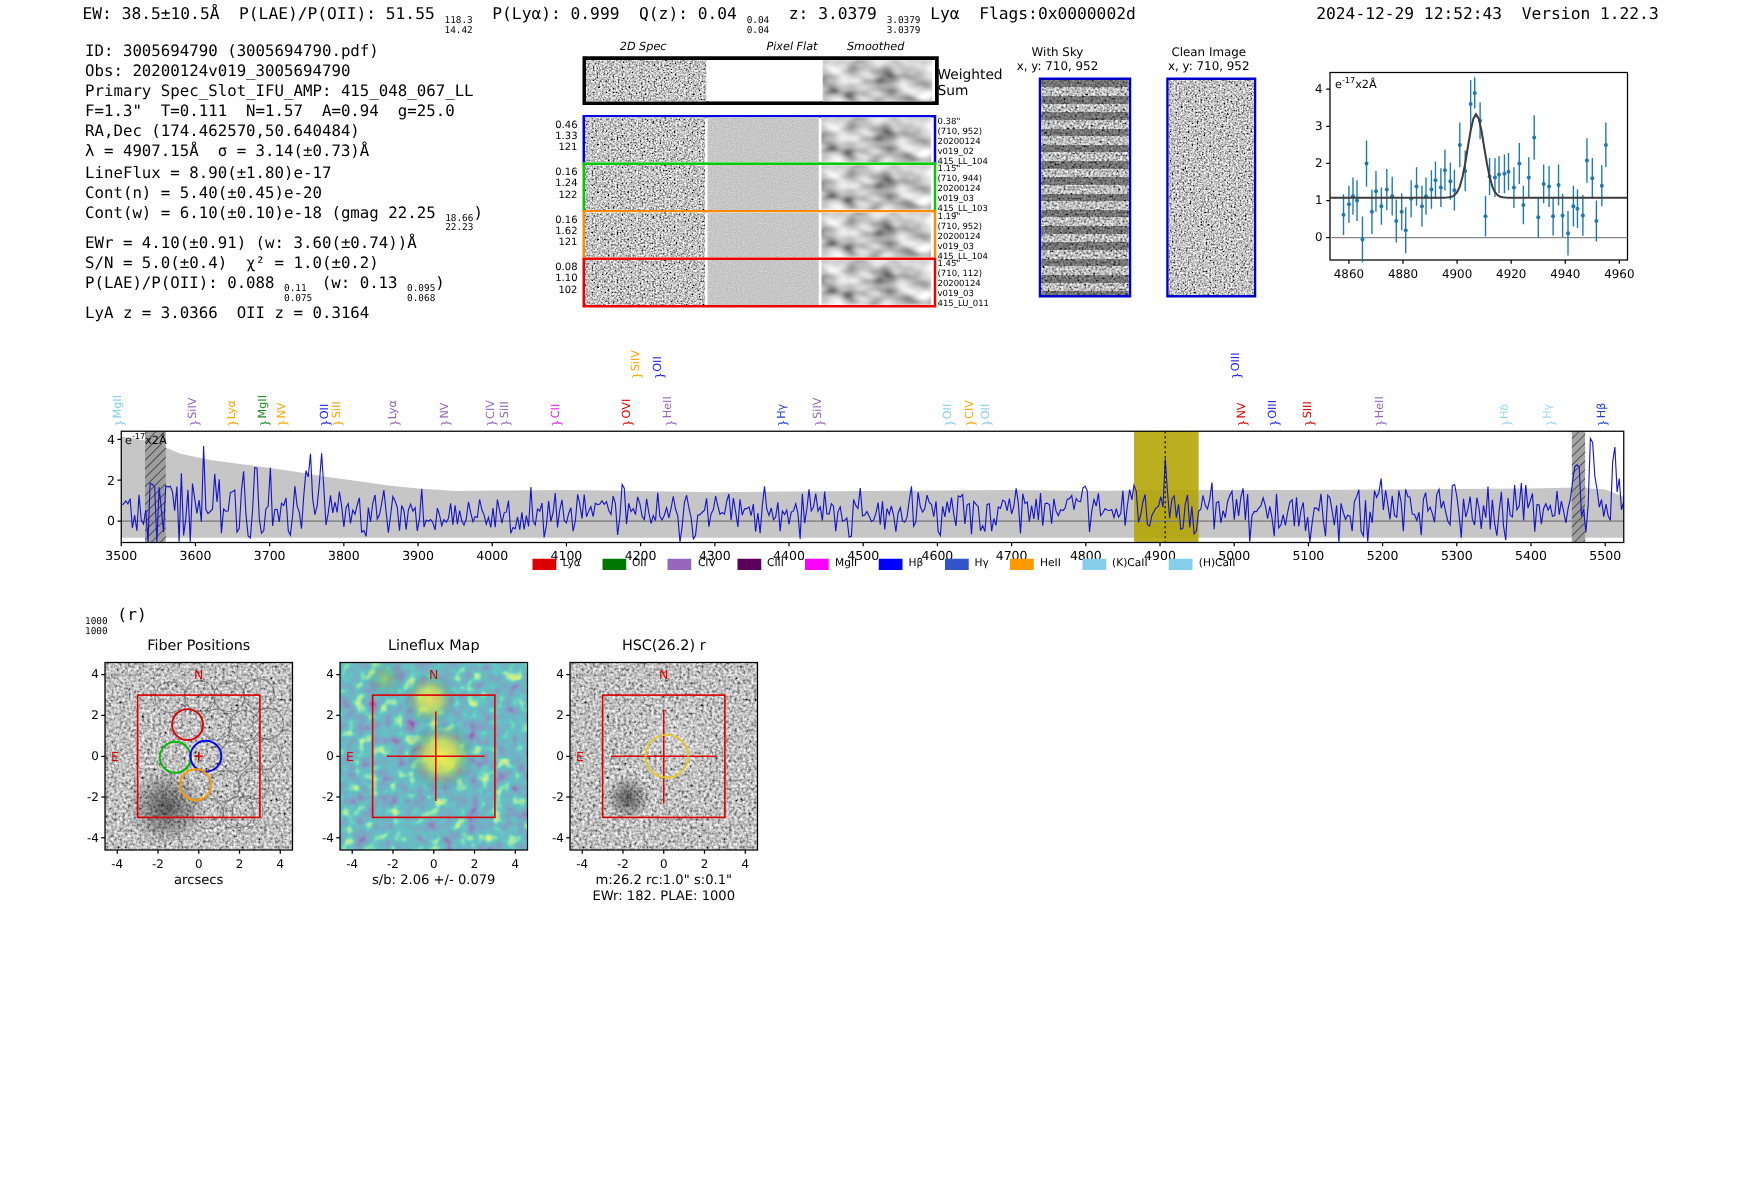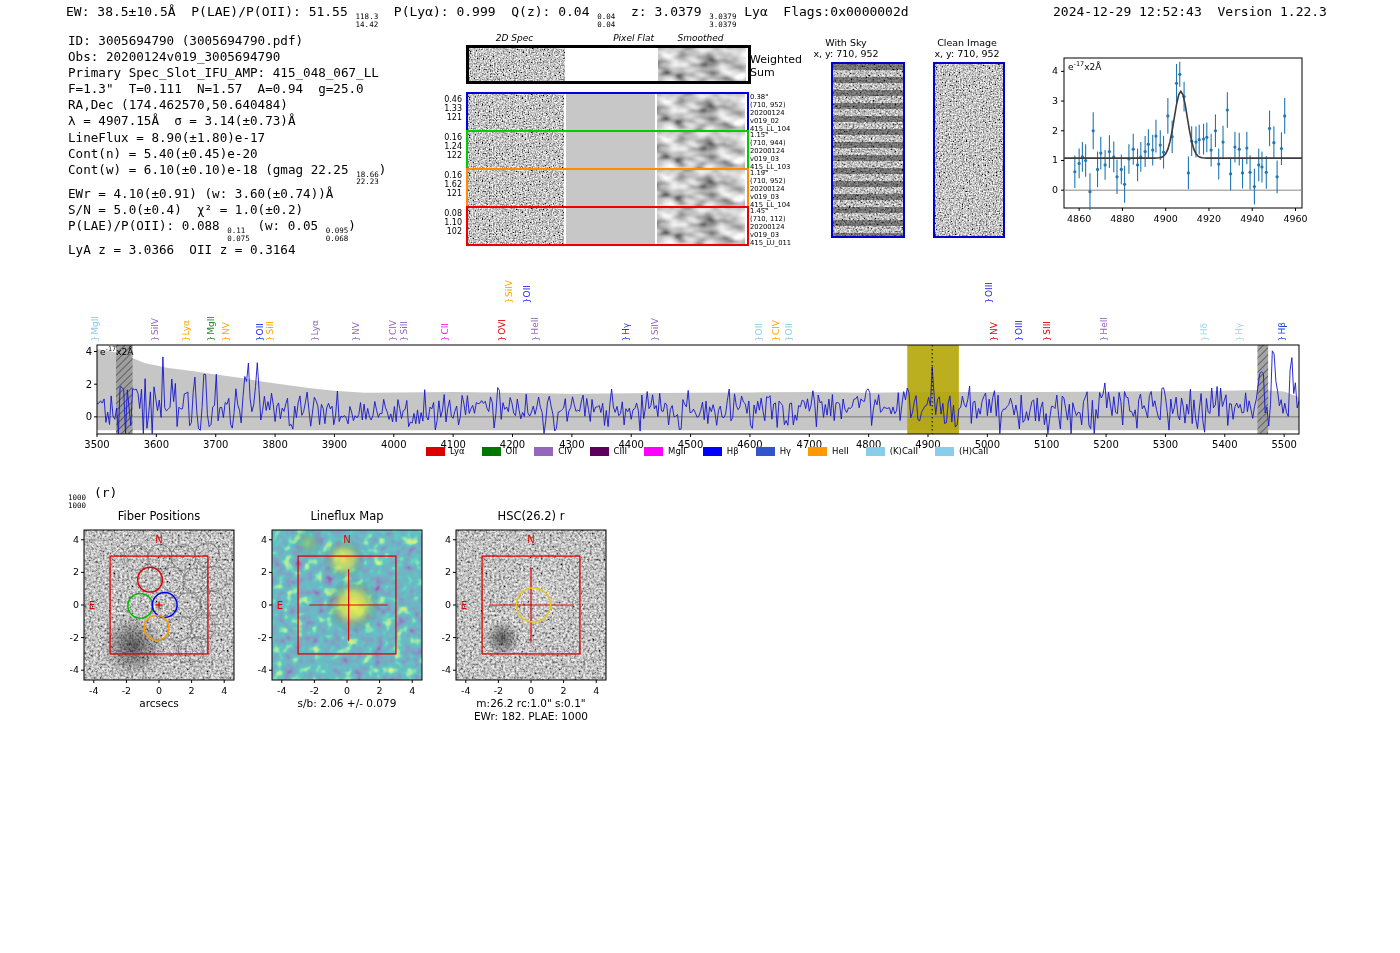--- a/index.html
+++ b/index.html
@@ -142,21 +142,21 @@
       <div class="info-line"><span>Obs: 20200124v019_3005694790</span></div>
       <div class="info-line"><span>Primary Spec_Slot_IFU_AMP: 415_048_067_LL</span></div>
       <div class="info-line"><span>F=1.3"  T=0.111  N=1.57  A=0.94  g=25.0</span></div>
       <div class="info-line"><span>RA,Dec (174.462570,50.640484)</span></div>
       <div class="info-line"><span>λ = 4907.15Å  σ = 3.14(±0.73)Å</span></div>
       <div class="info-line"><span>LineFlux = 8.90(±1.80)e-17</span></div>
       <div class="info-line"><span>Cont(n) = 5.40(±0.45)e-20</span></div>
       <div class="info-line"><span>Cont(w) = 6.10(±0.10)e-18 (gmag 22.25 </span><span class="frac"><span>18.66</span><span>22.23</span></span><span>)</span></div>
       <div class="info-line"><span>EWr = 4.10(±0.91) (w: 3.60(±0.74))Å</span></div>
       <div class="info-line"><span>S/N = 5.0(±0.4)  χ² = 1.0(±0.2)</span></div>
-      <div class="info-line"><span>P(LAE)/P(OII): 0.088 </span><span class="frac"><span>0.11</span><span>0.075</span></span><span> (w: 0.05 </span><span class="frac"><span>0.095</span><span>0.068</span></span><span>)</span></div>
+      <div class="info-line"><span>P(LAE)/P(OII): 0.088 </span><span class="frac"><span>0.11</span><span>0.075</span></span><span> (w: 0.13 </span><span class="frac"><span>0.095</span><span>0.068</span></span><span>)</span></div>
       <div class="info-line"><span>LyA z = 3.0366  OII z = 0.3164</span></div>
     </div>
 
   <div class="s2h" style="left:466px;width:97px;">2D Spec</div>
   <div class="s2h" style="left:564px;width:90px;text-align:right;">Pixel Flat</div>
   <div class="s2h" style="left:656px;width:89px;">Smoothed</div>
   <div id="strips">
       <div class="strip" style="top:45px;height:33px;border:3px solid #000000;">
         <div class="strip-cells">
           <div class="cell" style="width:96px;background:#fff;"><svg width="96" height="33">

